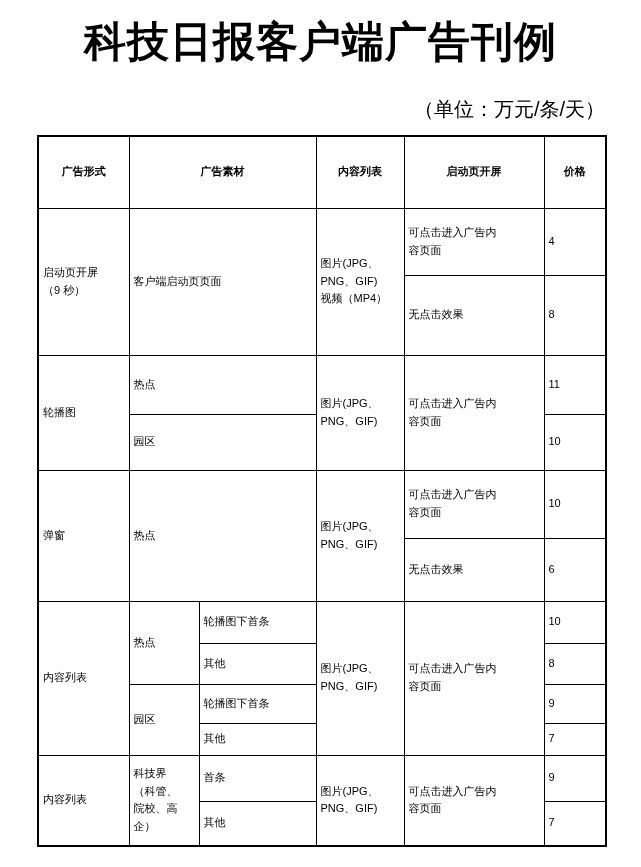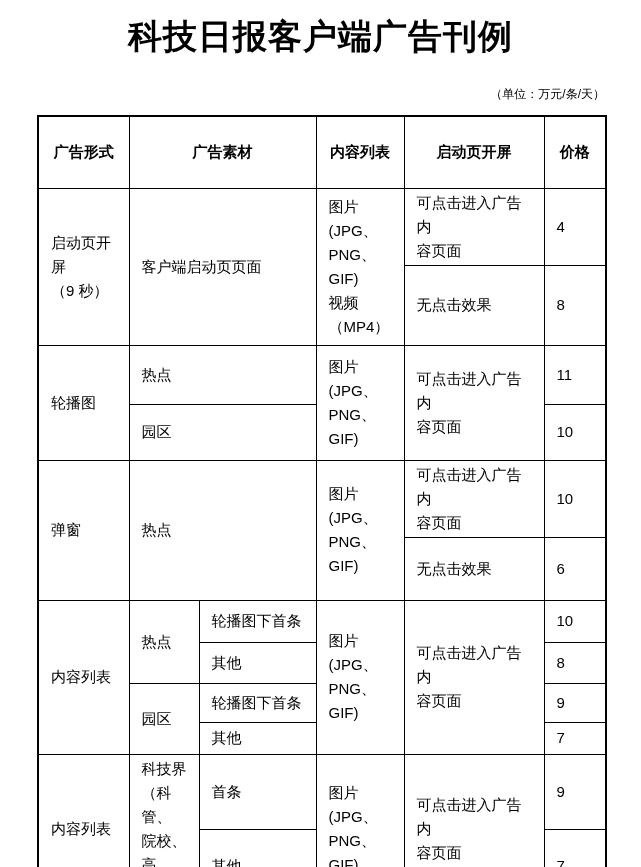--- a/index.html
+++ b/index.html
@@ -5,45 +5,45 @@
   html, body { margin: 0; padding: 0; background: #ffffff; }
   body {
     width: 641px; height: 867px;
     font-family: "Liberation Sans", "DejaVu Sans", sans-serif;
     color: #000000;
     overflow: hidden;
   }
   .title {
     margin: 14px 0 0 0;
     text-align: center;
-    font-size: 34px;
+    font-size: 42px;
     font-weight: bold;
     letter-spacing: 1px;
   }
   .unit-note {
     width: 568px;
     margin: 26px 0 12px 37px;
     text-align: right;
-    font-size: 12px;
+    font-size: 20px;
     font-weight: normal;
   }
   table.rate-table {
     border-collapse: collapse;
     table-layout: fixed;
     width: 568px;
     margin-left: 37px;
     border: 2px solid #000;
   }
   .rate-table th, .rate-table td {
     border: 1px solid #000;
     vertical-align: middle;
-    font-size: 15px;
+    font-size: 11px;
     line-height: 1.6;
     white-space: pre-line;
-    padding: 2px 12px;
+    padding: 2px 4px;
     overflow: hidden;
   }
   .rate-table th { font-weight: bold; }
   .rate-table td { font-weight: normal; }
 </style>
 </head>
 <body>
 
 <div>
   <h1 class="title">科技日报客户端广告刊例</h1>

